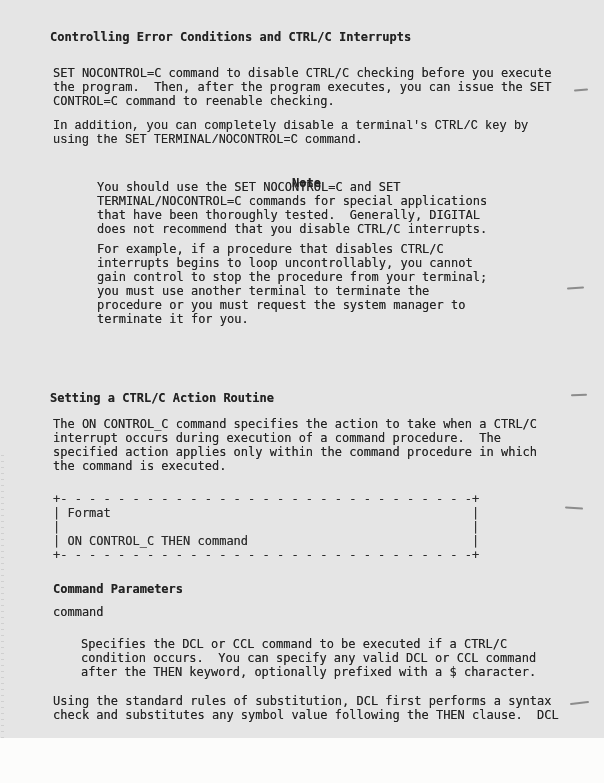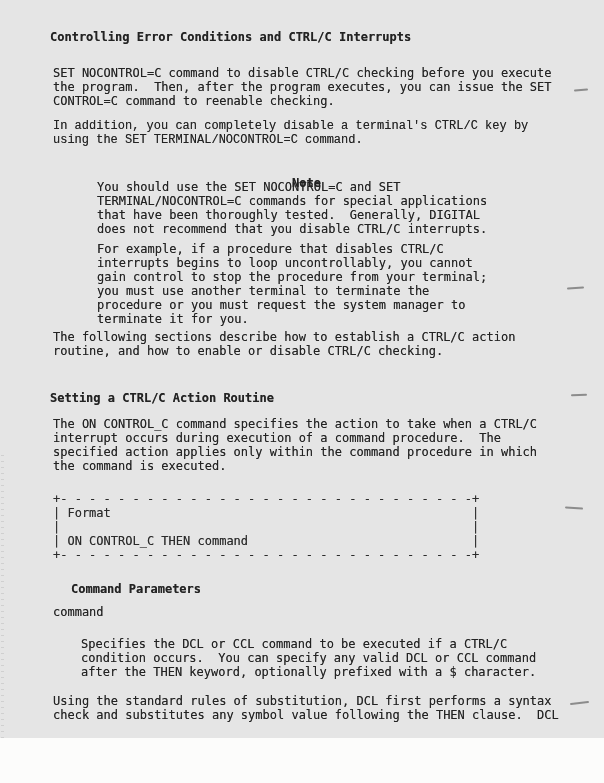--- a/index.html
+++ b/index.html
@@ -29,21 +29,21 @@
   .pos-title      { left: 50px; top: 30px; }
   .pos-para1      { left: 53px; top: 66px; }
   .pos-para2      { left: 53px; top: 119px; font-family: Liberation Mono, monospace; }
   .pos-note-head  { left: 53px; top: 156px; }
   .pos-note1      { left: 97px; top: 180px; }
   .pos-note2      { left: 97px; top: 242px; }
   .pos-para3      { left: 53px; top: 330px; }
   .pos-sec-head   { left: 50px; top: 391px; }
   .pos-para4      { left: 53px; top: 417px; }
   .pos-fbox       { left: 53px; top: 492px; color: #2b2b2b; }
-  .pos-params     { left: 71px; top: 582px; text-align: right; }
+  .pos-params     { left: 53px; top: 582px; text-align: right; }
   .pos-paramname  { left: 53px; top: 605px; }
   .pos-paramdesc  { left: 81px; top: 629px; margin-top: 8px; }
   .pos-para5      { left: 53px; top: 694px; }
   .pos-pagenum    { left: 53px; top: 739px; }
 
   
   .mark {
     position: absolute;
     height: 2px;
     background: #6d6d6d;
@@ -92,22 +92,20 @@
 that have been thoroughly tested.  Generally, DIGITAL
 does not recommend that you disable CTRL/C interrupts.</pre>
 
   <pre class="txt pos-note2">For example, if a procedure that disables CTRL/C
 interrupts begins to loop uncontrollably, you cannot
 gain control to stop the procedure from your terminal;
 you must use another terminal to terminate the
 procedure or you must request the system manager to
 terminate it for you.</pre>
 
-  <pre class="txt pos-para3">The following sections describe how to establish a CTRL/C action
-routine, and how to enable or disable CTRL/C checking.</pre>
 
   <pre class="txt bold pos-sec-head">Setting a CTRL/C Action Routine</pre>
 
   <pre class="txt pos-para4">The ON CONTROL_C command specifies the action to take when a CTRL/C
 interrupt occurs during execution of a command procedure.  The
 specified action applies only within the command procedure in which
 the command is executed.</pre>
 
   <pre class="txt pos-fbox">+- - - - - - - - - - - - - - - - - - - - - - - - - - - - -+
 | Format                                                  |

